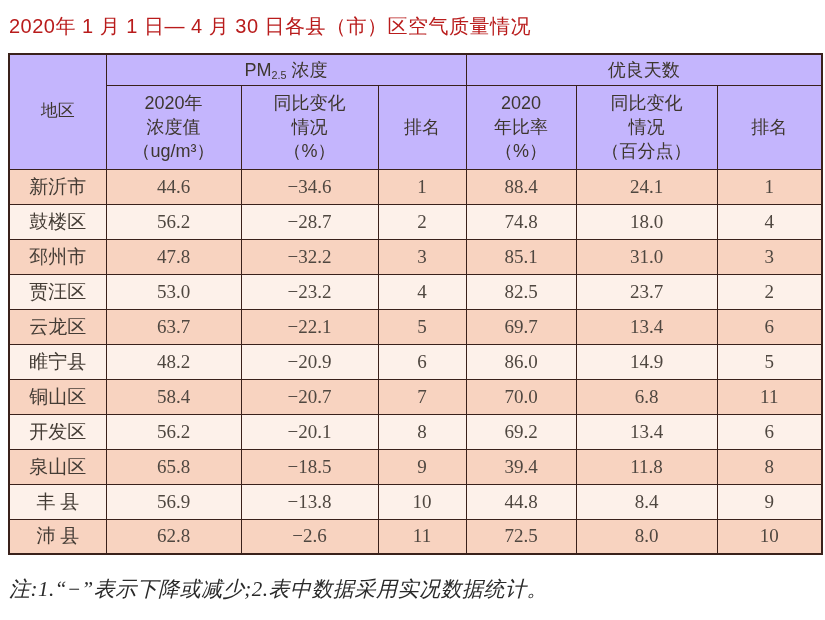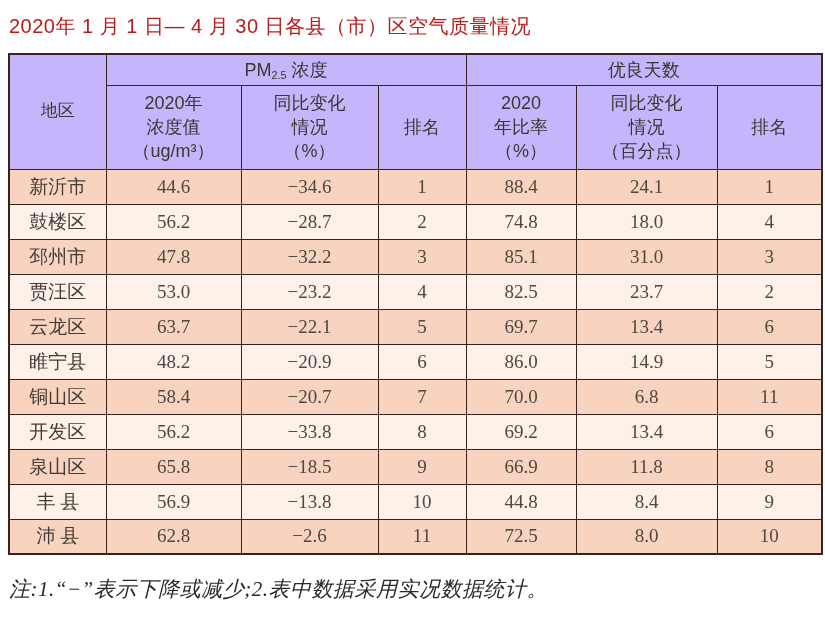--- a/index.html
+++ b/index.html
@@ -178,32 +178,32 @@
           <td>58.4</td>
           <td>−20.7</td>
           <td>7</td>
           <td>70.0</td>
           <td>6.8</td>
           <td>11</td>
         </tr>
         <tr>
           <td class="region">开发区</td>
           <td>56.2</td>
-          <td>−33.8</td>
+          <td>−20.1</td>
           <td>8</td>
           <td>69.2</td>
           <td>13.4</td>
           <td>6</td>
         </tr>
         <tr>
           <td class="region">泉山区</td>
           <td>65.8</td>
           <td>−18.5</td>
           <td>9</td>
-          <td>66.9</td>
+          <td>39.4</td>
           <td>11.8</td>
           <td>8</td>
         </tr>
         <tr>
           <td class="region">丰 县</td>
           <td>56.9</td>
           <td>−13.8</td>
           <td>10</td>
           <td>44.8</td>
           <td>8.4</td>

